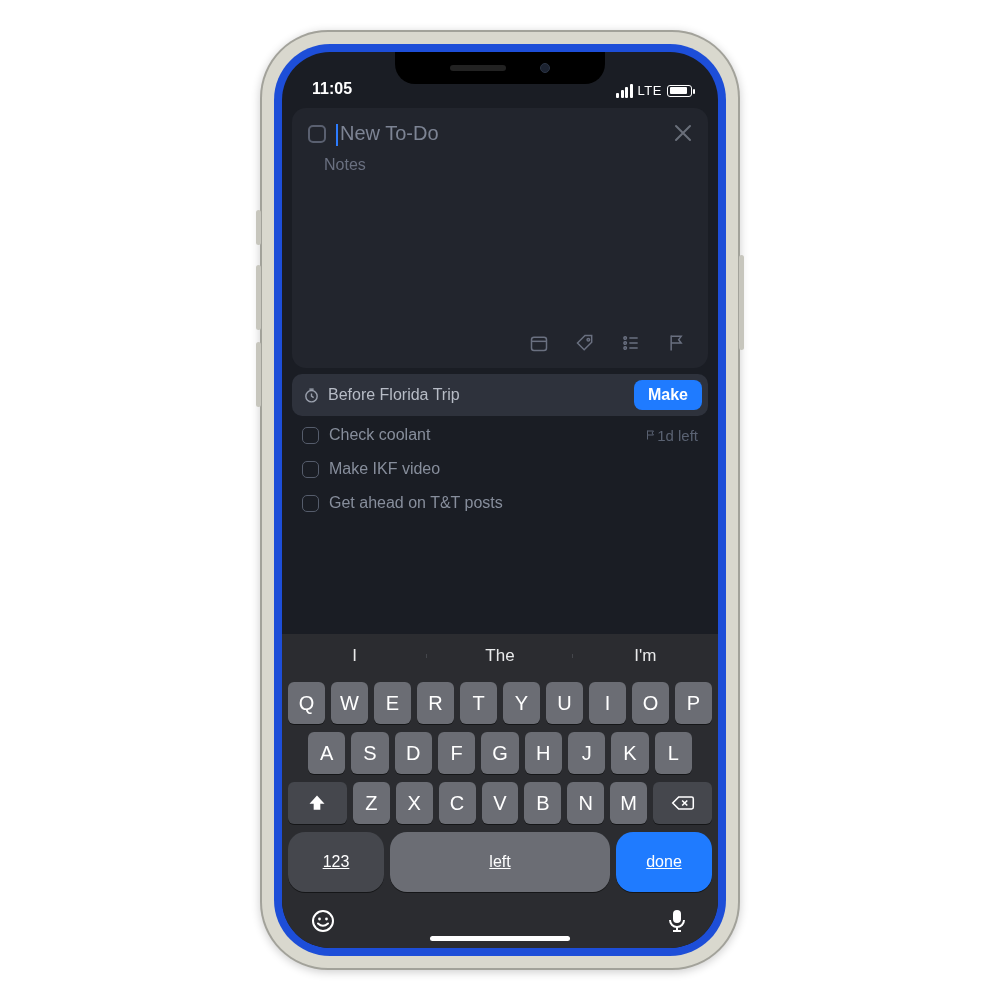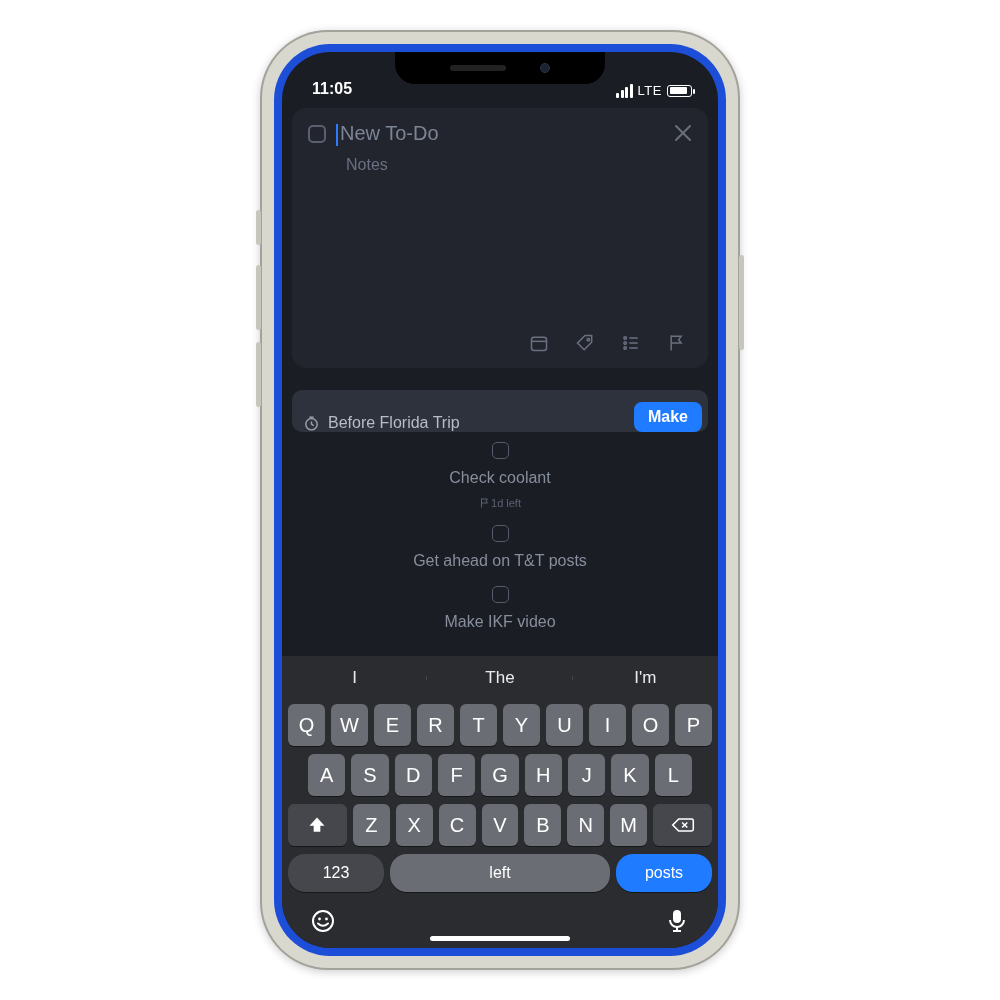--- a/index.html
+++ b/index.html
@@ -90,64 +90,64 @@
     position:relative;
   }
   .cursor { display:inline-block; width:2px; height:22px; background:#2d7cff; vertical-align:middle; margin-right:2px; }
   .close-x {
     position:absolute; top:12px; right:12px;
     width:26px; height:26px; color:#6a6f7a;
     display:flex; align-items:center; justify-content:center;
     font-size:26px; font-weight:300;
   }
   .notes {
-    margin-left:38px; margin-top:10px;
+    margin-left:16px; margin-top:10px;
     color:#6a7080; font-size:16px;
   }
   .card-toolbar {
     margin-top:auto;
     display:flex; justify-content:flex-end; gap:24px;
     padding: 8px 4px 6px 0;
     color:#6a7080;
   }
   .tb-icon { width:22px; height:22px; display:flex; align-items:center; justify-content:center; }
 
   
   .list-bar {
-    margin-top: 22px;
+    margin-top: 6px;
     background: #2e323c;
     border-radius: 10px;
     height: 42px;
-    display:flex; align-items:flex-end;
+    display:flex; align-items:center;
     padding: 0 6px 0 10px;
     gap: 8px;
   }
   .list-bar .icon { color:#9aa0ad; width:18px; height:18px; display:flex; align-items:center; justify-content:center;}
   .list-bar .label { color:#b7bcc6; font-size:16px; flex:1;}
   .save-btn {
     background: #1f7bff; color:#fff;
     border-radius: 8px;
     padding: 6px 14px;
     font-size:16px; font-weight:600;
   }
 
   
   .todos {
     padding: 10px 4px 0 4px;
     display:flex; flex-direction:column;
     gap: 16px;
     color:#8f96a4;
     overflow:hidden;
   }
-  .todo-item { display:flex; align-items:center; gap:10px; padding:0 6px;flex-direction:column; }
+  .todo-item { display:flex; align-items:center; gap:10px; padding:0 6px; }
   .todo-item .cb {
     width:17px; height:17px; border:1.8px solid #555c6b; border-radius:5px; flex-shrink:0;
   }
   .todo-item .text { font-size:16px; color:#878e9c; flex:1; }
-  .todo-item .meta { font-size:11px; color:#5a6272; display:flex; align-items:center; }
+  .todo-item .meta { font-size:15px; color:#5a6272; display:flex; align-items:center; }
   .note-ind { width:13px; height:13px; display:inline-flex; }
 
   
   .keyboard {
     margin-top:auto;
     background: #2b2c30;
     display:flex; flex-direction:column;
     padding-bottom: 8px;
   }
   .suggestions {
@@ -162,24 +162,25 @@
     border-radius:6px;
     height:42px;
     display:flex; align-items:center; justify-content:center;
     font-size:20px; flex:1;
     box-shadow: 0 1px 0 rgba(0,0,0,.5);
   }
   .kkey.dark { background:#45474d; }
   .kkey.shift, .kkey.del { flex: 1.4; }
   .bottom-row { display:flex; gap:6px; padding:4px 6px; }
   .bkey {
-    border-radius:17px; height:38px;
+    border-radius:17px; height:60px;
     display:flex; align-items:center; justify-content:center;
     color:#fff; font-size:16px;
     box-shadow: 0 1px 0 rgba(0,0,0,.5);
+    text-decoration: underline;
   }
   .bkey.nums { background:#45474d; flex:2.4; }
   .bkey.space { background:#6b6d74; flex:5.5; }
   .bkey.done { background:#1f7bff; flex:2.4; }
   .kb-bottom {
     display:flex; justify-content:space-between; align-items:center;
     padding: 12px 28px 6px 28px;
     color:#fff;
   }
   .emoji-icon, .mic-icon { width:26px; height:26px; display:flex; align-items:center; justify-content:center; font-size:22px;}
@@ -300,25 +301,25 @@
               <span class="meta">
                 <svg width="12" height="12" viewBox="0 0 24 24" fill="none" stroke="currentColor" stroke-width="2">
                   <path d="M5 3 V21"></path>
                   <path d="M5 4 H17 L14 8 L17 12 H5"></path>
                 </svg>
                 <span>1d left</span>
               </span>
             </div>
             <div class="todo-item">
               <span class="cb"></span>
-              <span class="text">Get ahead on T&amp;T posts </span>
+              <span class="text">Make IKF video </span>
             </div>
             <div class="todo-item">
               <span class="cb"></span>
-              <span class="text">Make IKF video </span>
+              <span class="text">Get ahead on T&amp;T posts </span>
             </div>
           </div>
       </div>
 
       <div class="keyboard">
         <div class="suggestions" id="sug-container">
             <div class="sug">I</div>
             <div class="sug">The</div>
             <div class="sug">I'm</div>
           </div>
@@ -363,21 +364,21 @@
           <div class="kkey dark del">
             <svg width="24" height="20" viewBox="0 0 28 20" fill="none" stroke="#fff" stroke-width="1.8">
                 <path d="M9 3 H24 A2 2 0 0 1 26 5 V15 A2 2 0 0 1 24 17 H9 L2 10 Z"></path>
                 <path d="M13 7 L19 13 M19 7 L13 13"></path>
               </svg>
           </div>
         </div>
         <div class="bottom-row">
           <div class="bkey nums">123</div>
           <div class="bkey space">left</div>
-          <div class="bkey done">posts</div>
+          <div class="bkey done">done</div>
         </div>
         <div class="kb-bottom">
           <span class="emoji-icon">
             <svg width="24" height="24" viewBox="0 0 24 24" fill="#fff">
                 <circle cx="12" cy="12" r="10" fill="none" stroke="#fff" stroke-width="2"></circle>
                 <circle cx="8.5" cy="10" r="1.4"></circle>
                 <circle cx="15.5" cy="10" r="1.4"></circle>
                 <path d="M7 14.5 Q12 19 17 14.5" fill="none" stroke="#fff" stroke-width="2" stroke-linecap="round"></path>
               </svg>
           </span>

